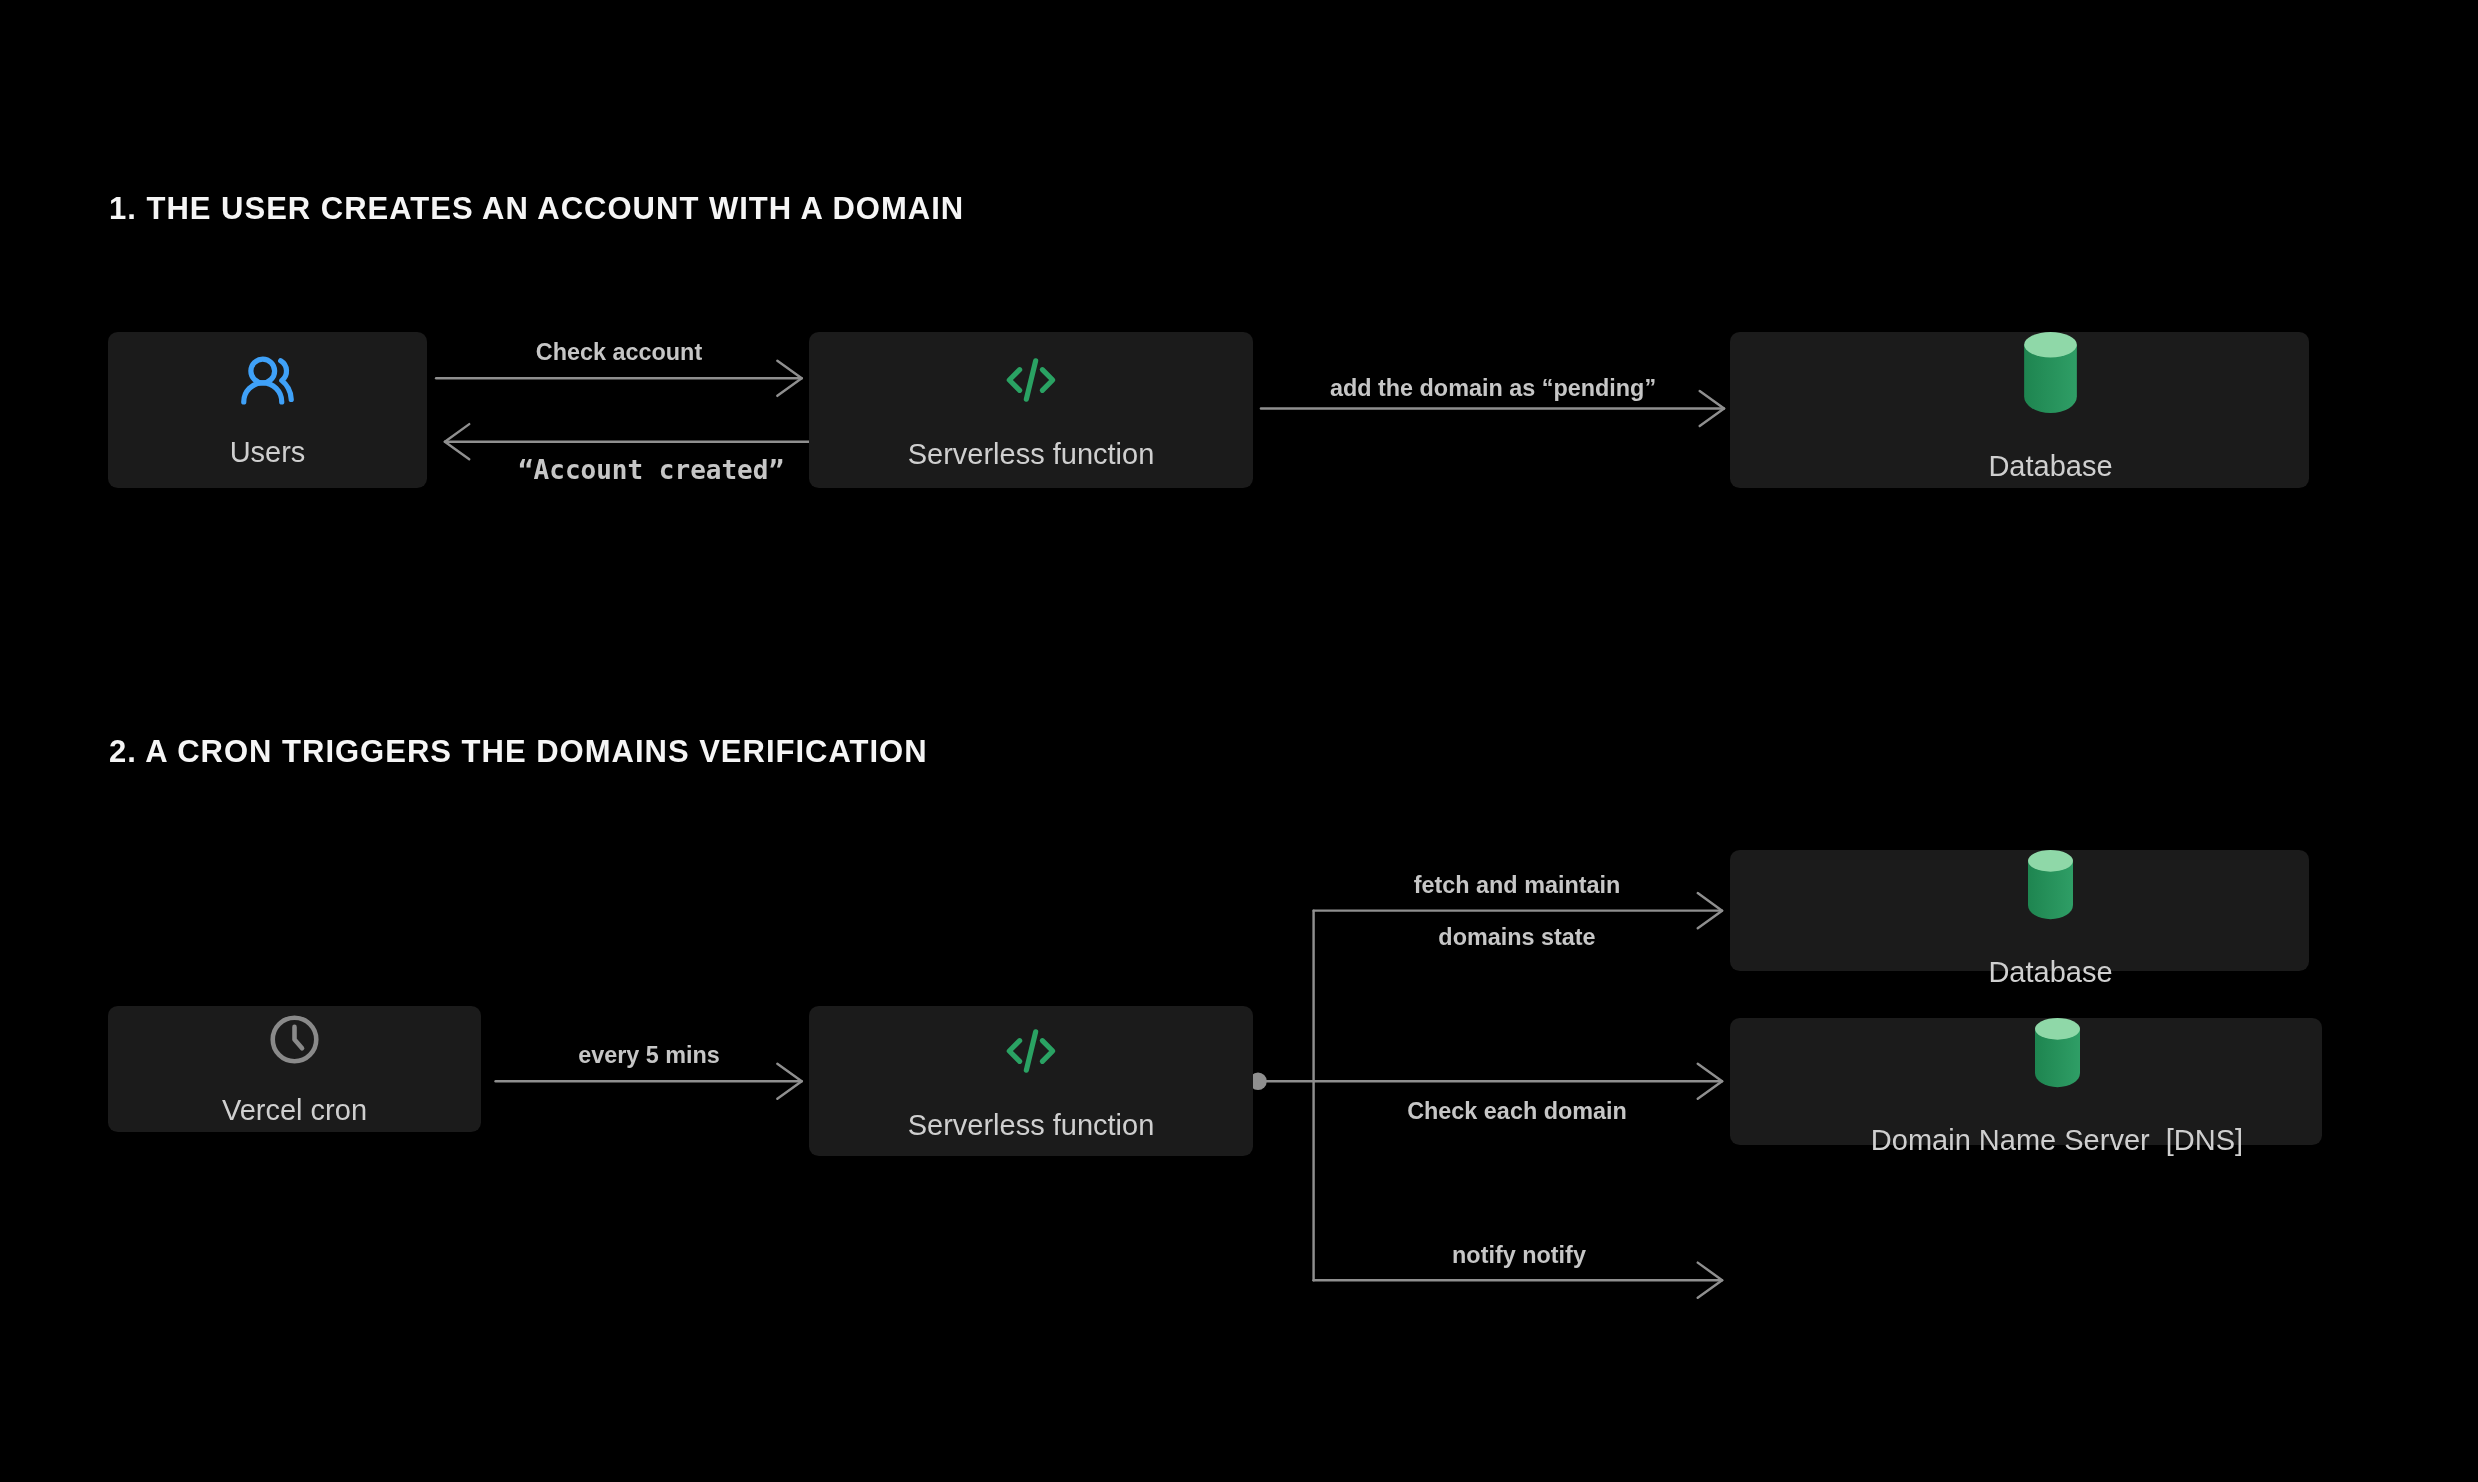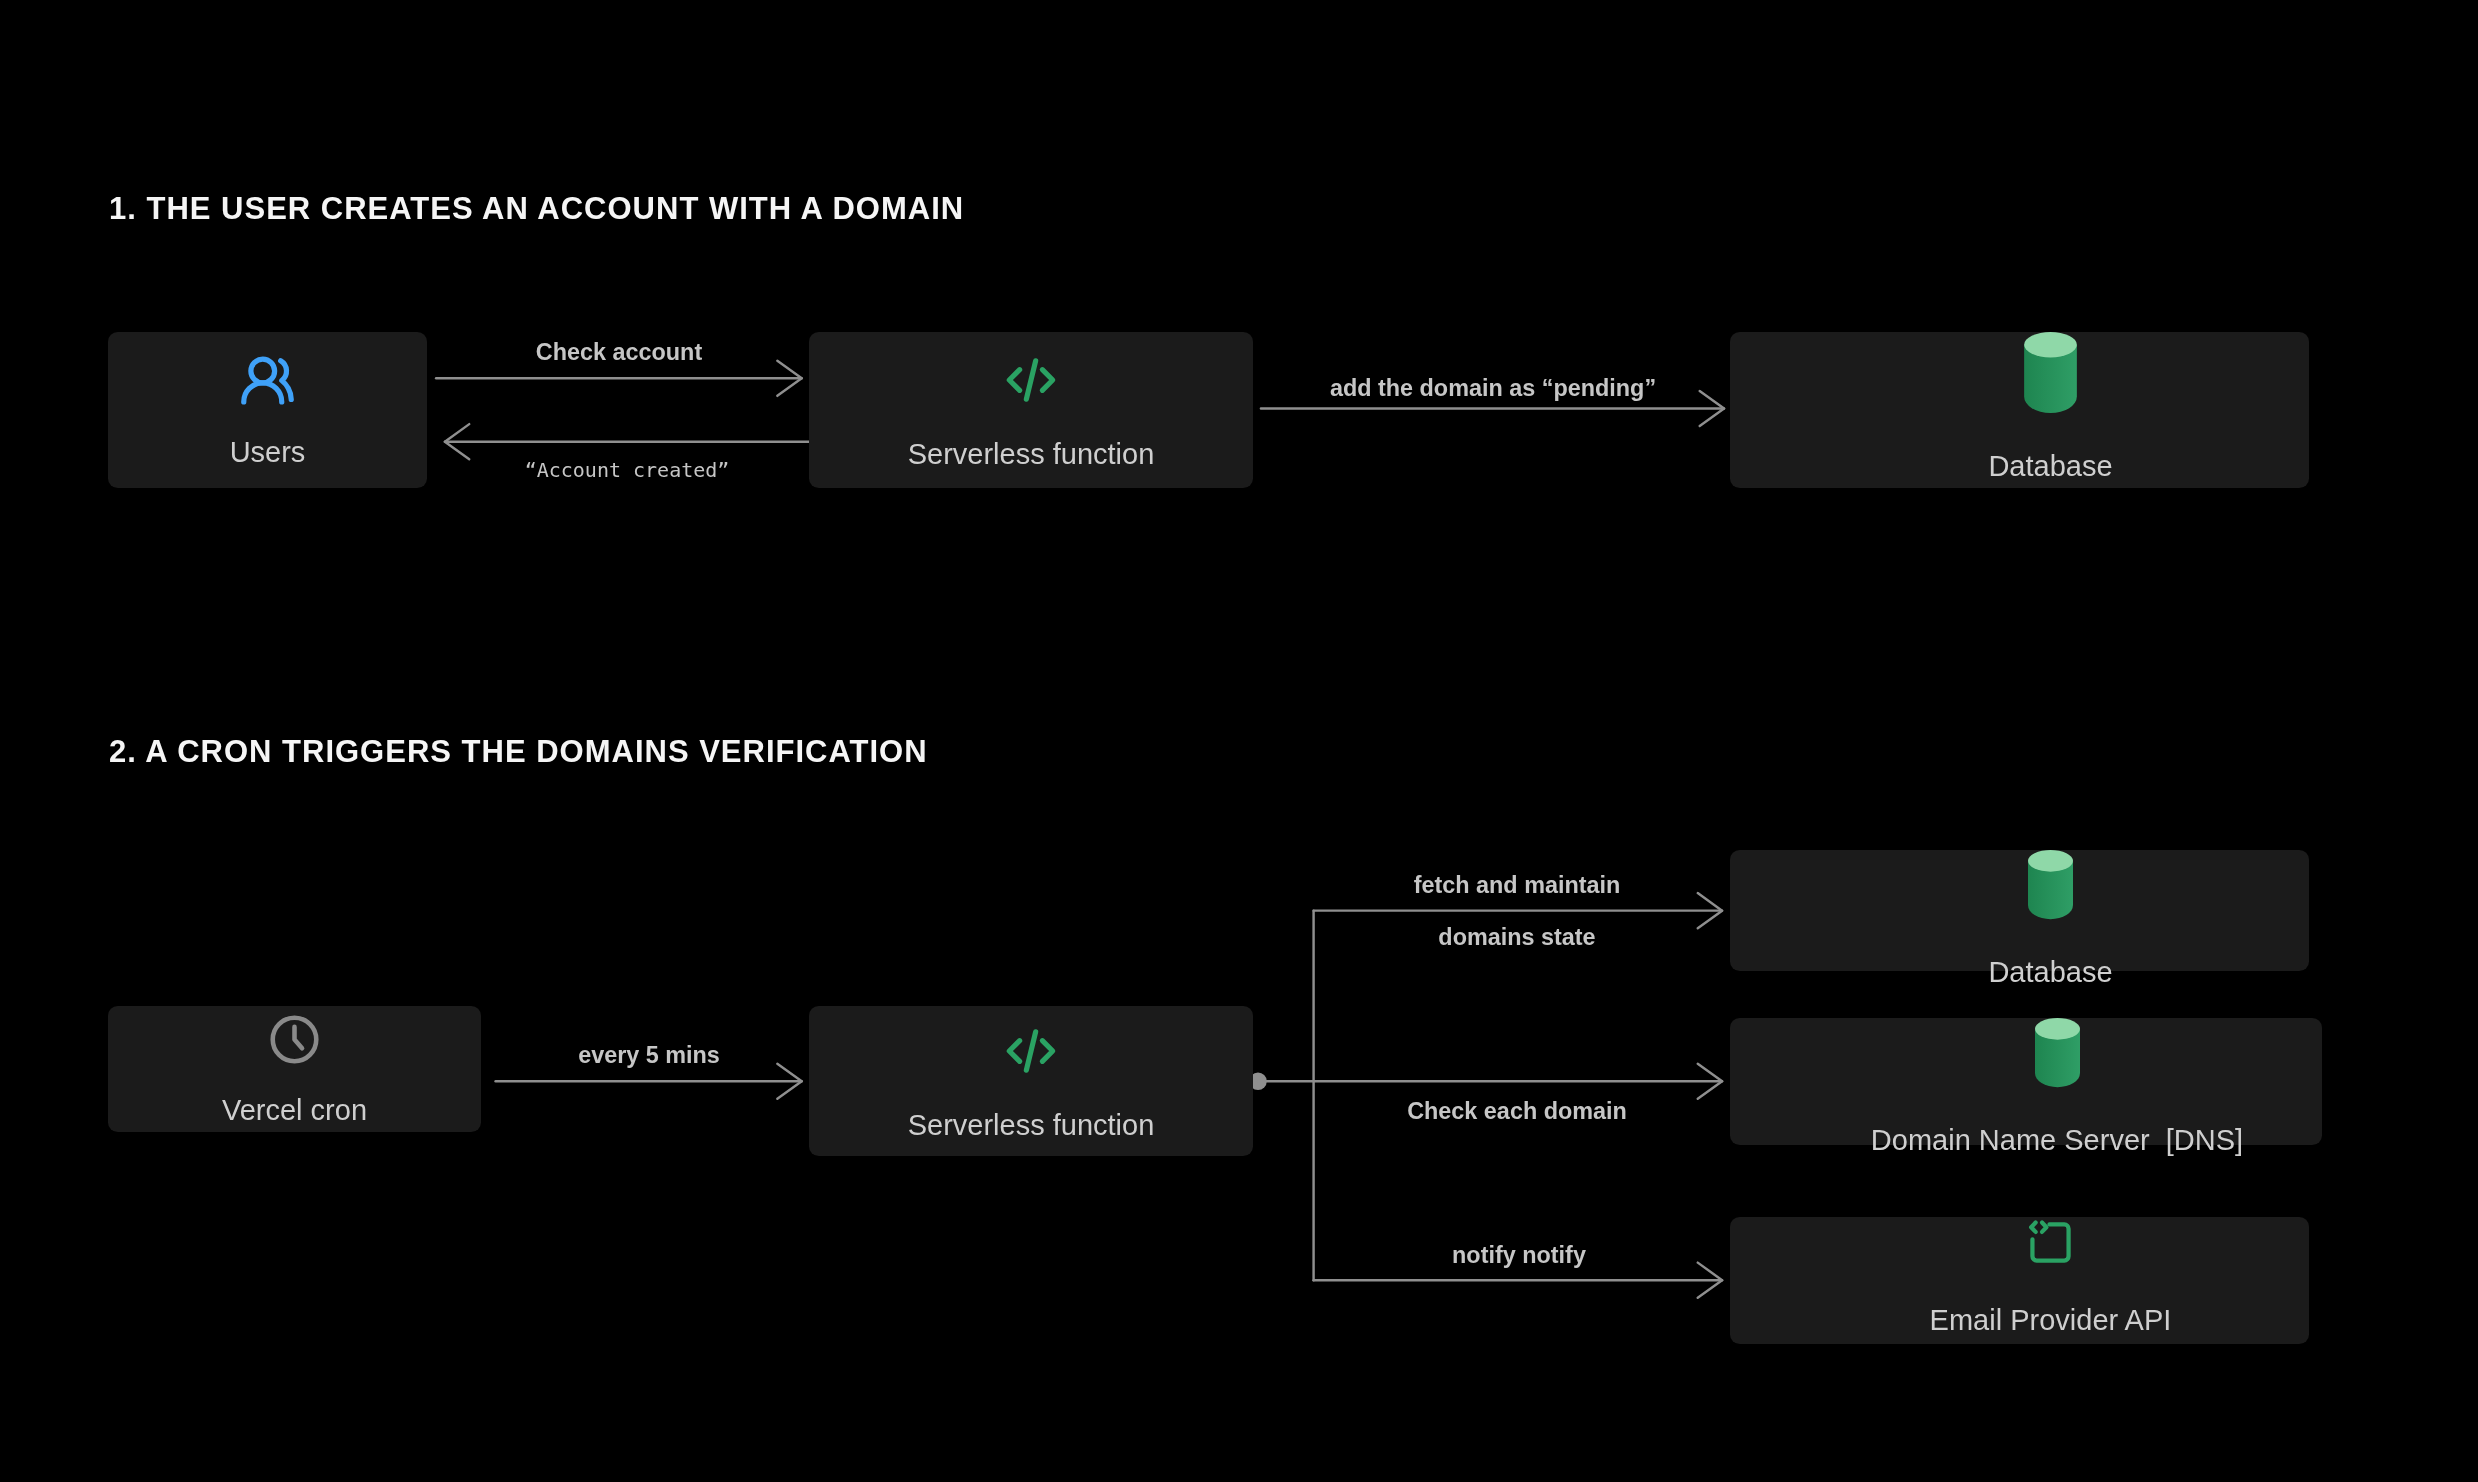--- a/index.html
+++ b/index.html
@@ -32,22 +32,23 @@
   .icon{display:flex;align-items:center;justify-content:center;}
   .icon svg{display:block;}
   .edge-label{
     position:absolute;transform:translateX(-50%);
     font-size:23.4px;font-weight:600;line-height:28px;
     color:var(--edge-text,#c6c6c6);
     white-space:pre;text-align:center;
   }
   .edge-label.mono{
     font-family:"DejaVu Sans Mono", monospace;
-    font-weight:400;font-size:20px;
+    font-weight:700;font-size:26px;
     color:var(--edge-text,#c6c6c6);
+    margin-left:24px;
   }
   #connector-overlay{position:absolute;left:0;top:0;pointer-events:none;}
   .connector{stroke:var(--line,#8f8f8f);stroke-width:2.5;fill:none;stroke-linecap:round;stroke-linejoin:round;}
   .connector-dot{fill:var(--line,#8f8f8f);stroke:none;}
   .stroke-blue{stroke:var(--accent-blue,#3fa1f8);fill:none;stroke-linecap:round;stroke-linejoin:round;}
   .stroke-green{stroke:var(--accent-green,#2aa263);fill:none;stroke-linecap:round;stroke-linejoin:round;}
   .stroke-gray{stroke:var(--icon-gray,#8a8a8a);fill:none;stroke-linecap:round;stroke-linejoin:round;}
   .cyl-top{fill:var(--cylinder-top,#8fd8a8);}
   #grad-stop-1{stop-color:var(--cylinder-body-dark,#1e8550);}
   #grad-stop-2{stop-color:var(--cylinder-body-light,#2f9e66);}
@@ -175,30 +176,20 @@
   <div class="node leftpad" style="left:1730px;top:1018px;width:592px;height:127px">
     <span class="icon">
       <svg width="45" height="70" viewBox="0 0 54 84">
         <path d="M0 13 h54 v53 a27 17 0 0 1 -54 0 Z" fill="url(#cylBody)"></path>
         <ellipse class="cyl-top" cx="27" cy="13" rx="27" ry="13"></ellipse>
       </svg>
     </span>
     <span class="node-label">Domain Name Server  [DNS]</span>
   </div>
 
-  <div class="node leftpad" style="left:1730px;top:1217px;width:579px;height:127px">
-    <span class="icon">
-      <svg width="51" height="51" viewBox="0 0 24 24" class="stroke-green" stroke-width="2">
-        <path d="M11.5 3.5 H18.5 a2 2 0 0 1 2 2 V18.5 a2 2 0 0 1 -2 2 H5.5 a2 2 0 0 1 -2 -2 V10.5"></path>
-        <path d="m5 2.6-2.1 2.2L5 7"></path>
-        <path d="m8 2.6 2.1 2.2L8 7"></path>
-      </svg>
-    </span>
-    <span class="node-label">Email Provider API</span>
-  </div>
 
   <div class="edge-label" style="left:649px;top:1041px">every 5 mins</div>
   <div class="edge-label" style="left:1517px;top:871px">fetch and maintain</div>
   <div class="edge-label" style="left:1517px;top:923px">domains state</div>
   <div class="edge-label" style="left:1517px;top:1097px">Check each domain</div>
   <div class="edge-label" style="left:1519px;top:1241px">notify notify</div>
 
 </div>
 
 

